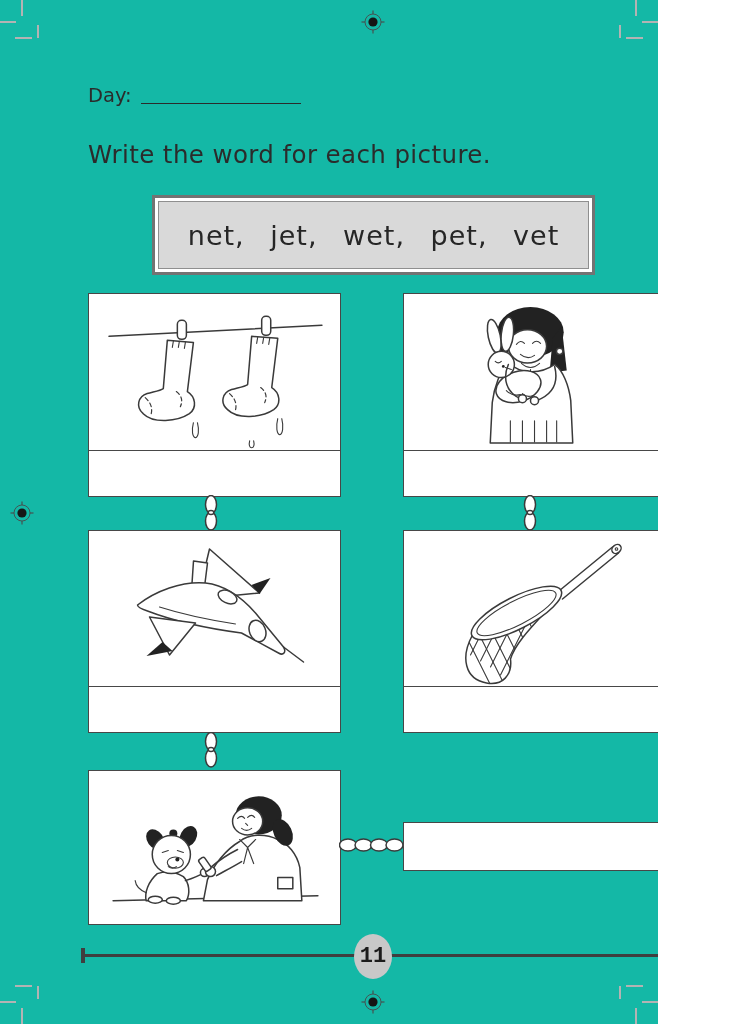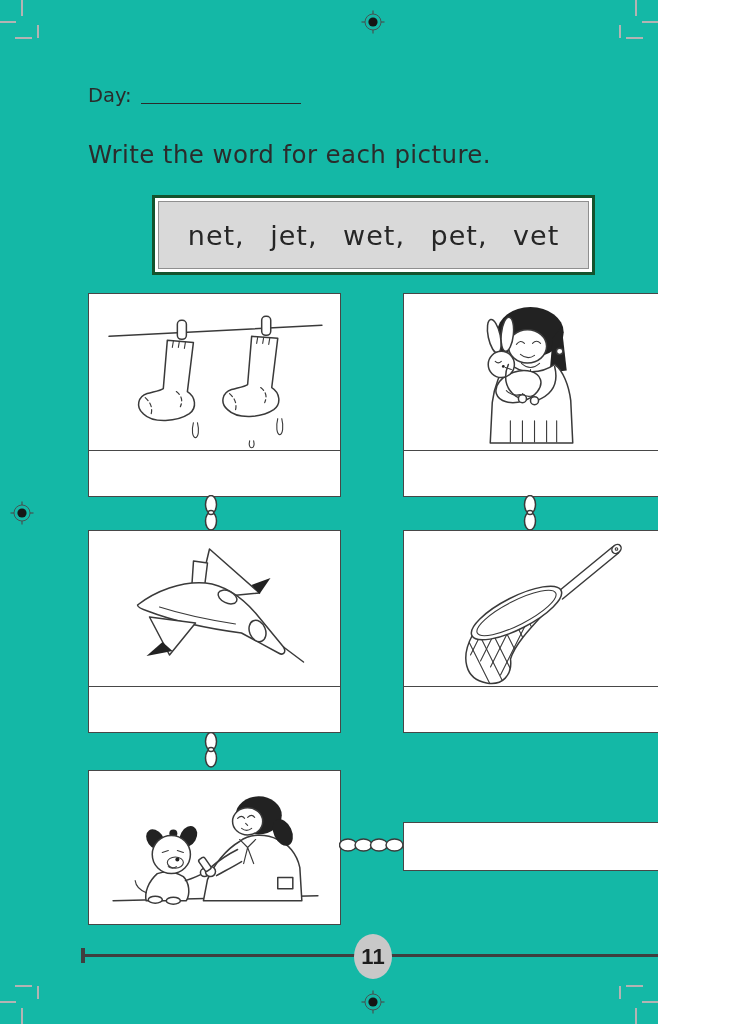--- a/index.html
+++ b/index.html
@@ -20,21 +20,21 @@
   .reg{position:absolute;width:24px;height:24px;}
 
   
   .field{position:absolute;display:flex;align-items:flex-end;gap:9px;font-size:19.5px;}
   .field .line{height:2px;border-bottom:1.7px solid #2b2b2b;margin-bottom:3px;}
 
   .title{position:absolute;left:88px;top:140px;font-size:24.5px;letter-spacing:0.4px;}
 
   
   .word-bank{position:absolute;left:152px;top:195px;width:443px;height:80px;
-             border:3px solid #14532d;background:#fff;padding:3px;box-sizing:border-box;}
+             border:3px solid #737373;background:#fff;padding:3px;box-sizing:border-box;}
   .word-bank-inner{width:100%;height:100%;border:1.5px solid #8f8f8f;background:#d9d9d9;
              box-sizing:border-box;display:flex;align-items:center;justify-content:center;
              font-size:27px;word-spacing:16px;letter-spacing:1px;color:#262626;}
 
   
   .ex-box{position:absolute;border:1.7px solid #474747;background:#fff;box-sizing:border-box;
           display:flex;flex-direction:column;}
   .pic{flex:1 1 auto;overflow:hidden;display:flex;align-items:center;justify-content:center;}
   .pic svg{width:100%;height:100%;}
   .ans{height:45px;flex:0 0 45px;border-top:1.7px solid #474747;}
@@ -47,21 +47,21 @@
   .fw{fill:#fff;stroke:#3a3a3a;stroke-width:1.5;stroke-linecap:round;stroke-linejoin:round;}
   .fb{fill:#222;stroke:none;}
   .dash{stroke-dasharray:4 3;stroke-width:1.2;}
   .thin{stroke-width:1.1;}
 
   
   .foot-rule{position:absolute;left:83px;top:954px;width:603px;height:3px;background:#3f3f3f;}
   .foot-cap{position:absolute;width:4px;height:15px;background:#3f3f3f;top:948px;}
   .page-circle{position:absolute;left:354px;top:934px;width:38px;height:45px;border-radius:50%;
                background:#c8c8c8;display:flex;align-items:center;justify-content:center;
-               font-family:Liberation Sans, sans-serif;font-weight:bold;font-size:22px;color:#1c1c1c;}
+               font-family:Liberation Mono, monospace;font-weight:bold;font-size:22px;color:#1c1c1c;}
 </style>
 </head>
 <body>
 
 <div class="page">
 
   <div class="corner c-tl">
       <div class="ov"></div>
       <div class="oh"></div>
       <div class="iv"></div>

